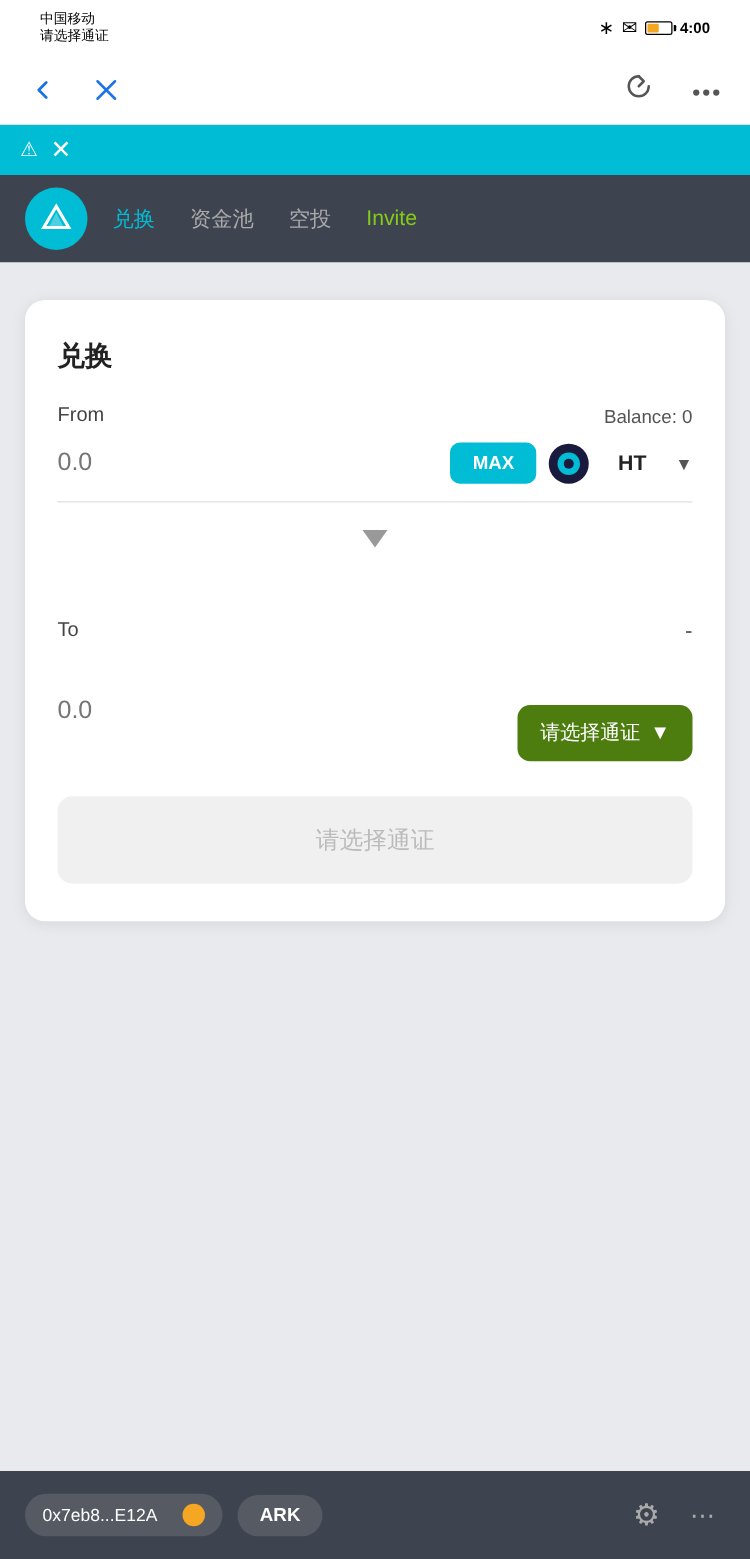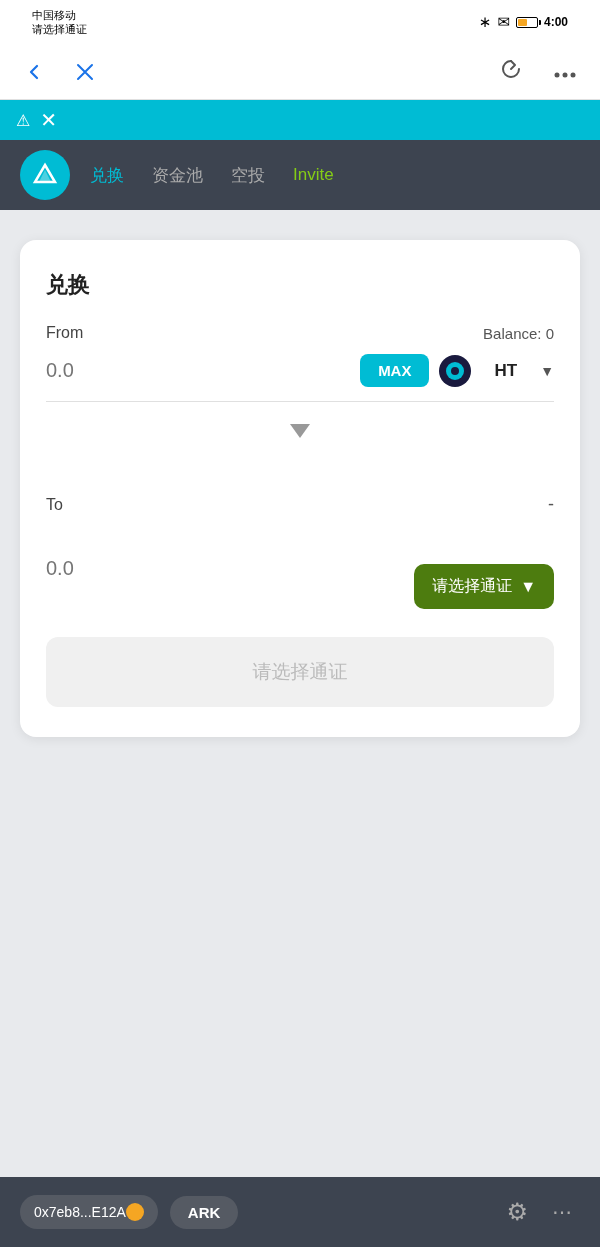--- a/index.html
+++ b/index.html
@@ -371,21 +371,21 @@
       align-items: center;
       padding: 0 20px;
       gap: 12px;
     }
     .wallet-address {
       background: #555a63;
       border-radius: 20px;
       padding: 8px 14px;
       display: flex;
       align-items: center;
-      gap: 0;
+      gap: 20px;
       cursor: pointer;
     }
     .wallet-addr-text {
       color: #fff;
       font-size: 14px;
     }
     .wallet-dot {
       width: 18px;
       height: 18px;
       border-radius: 50%;

